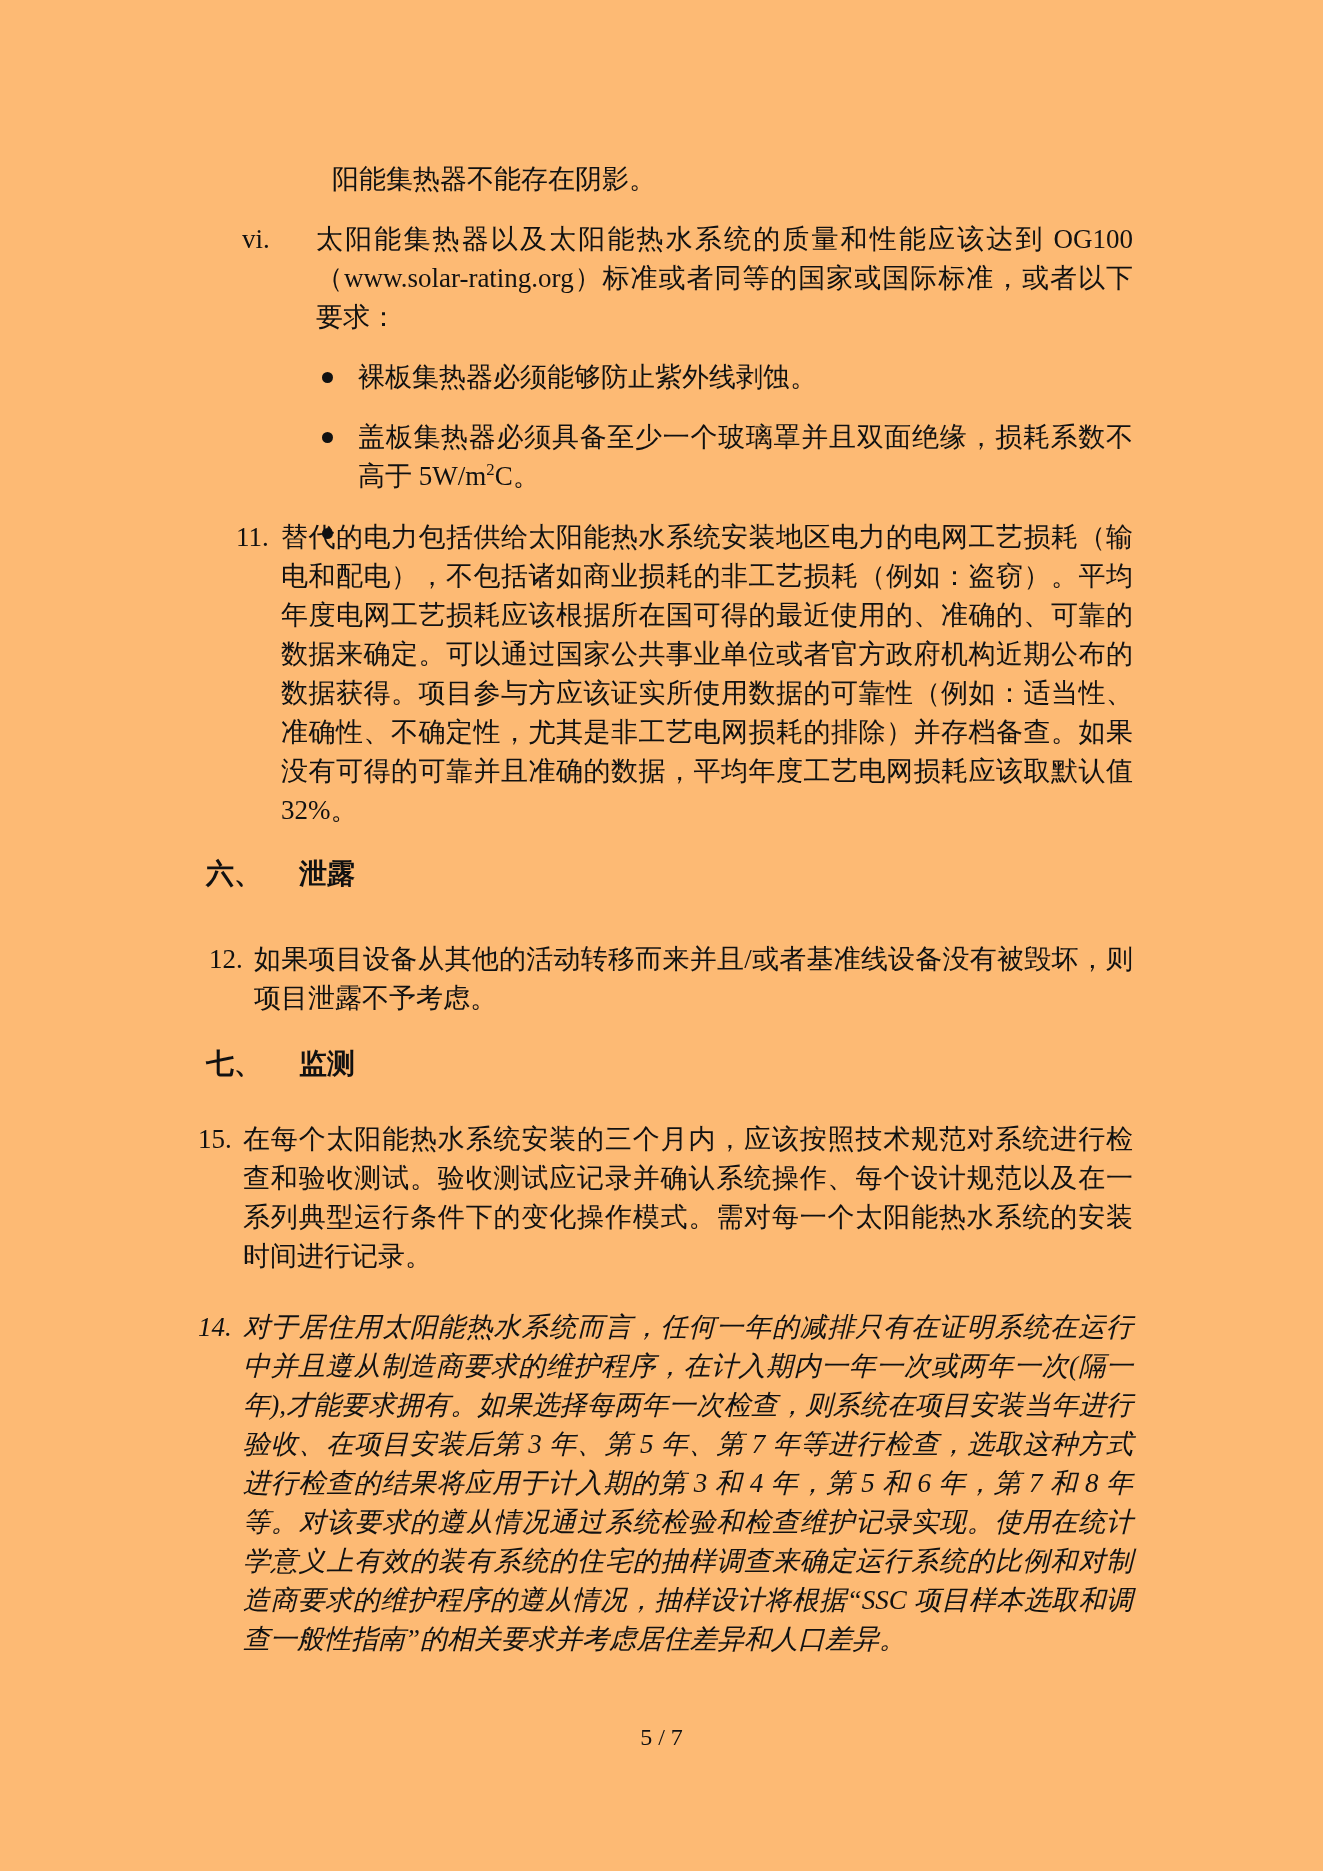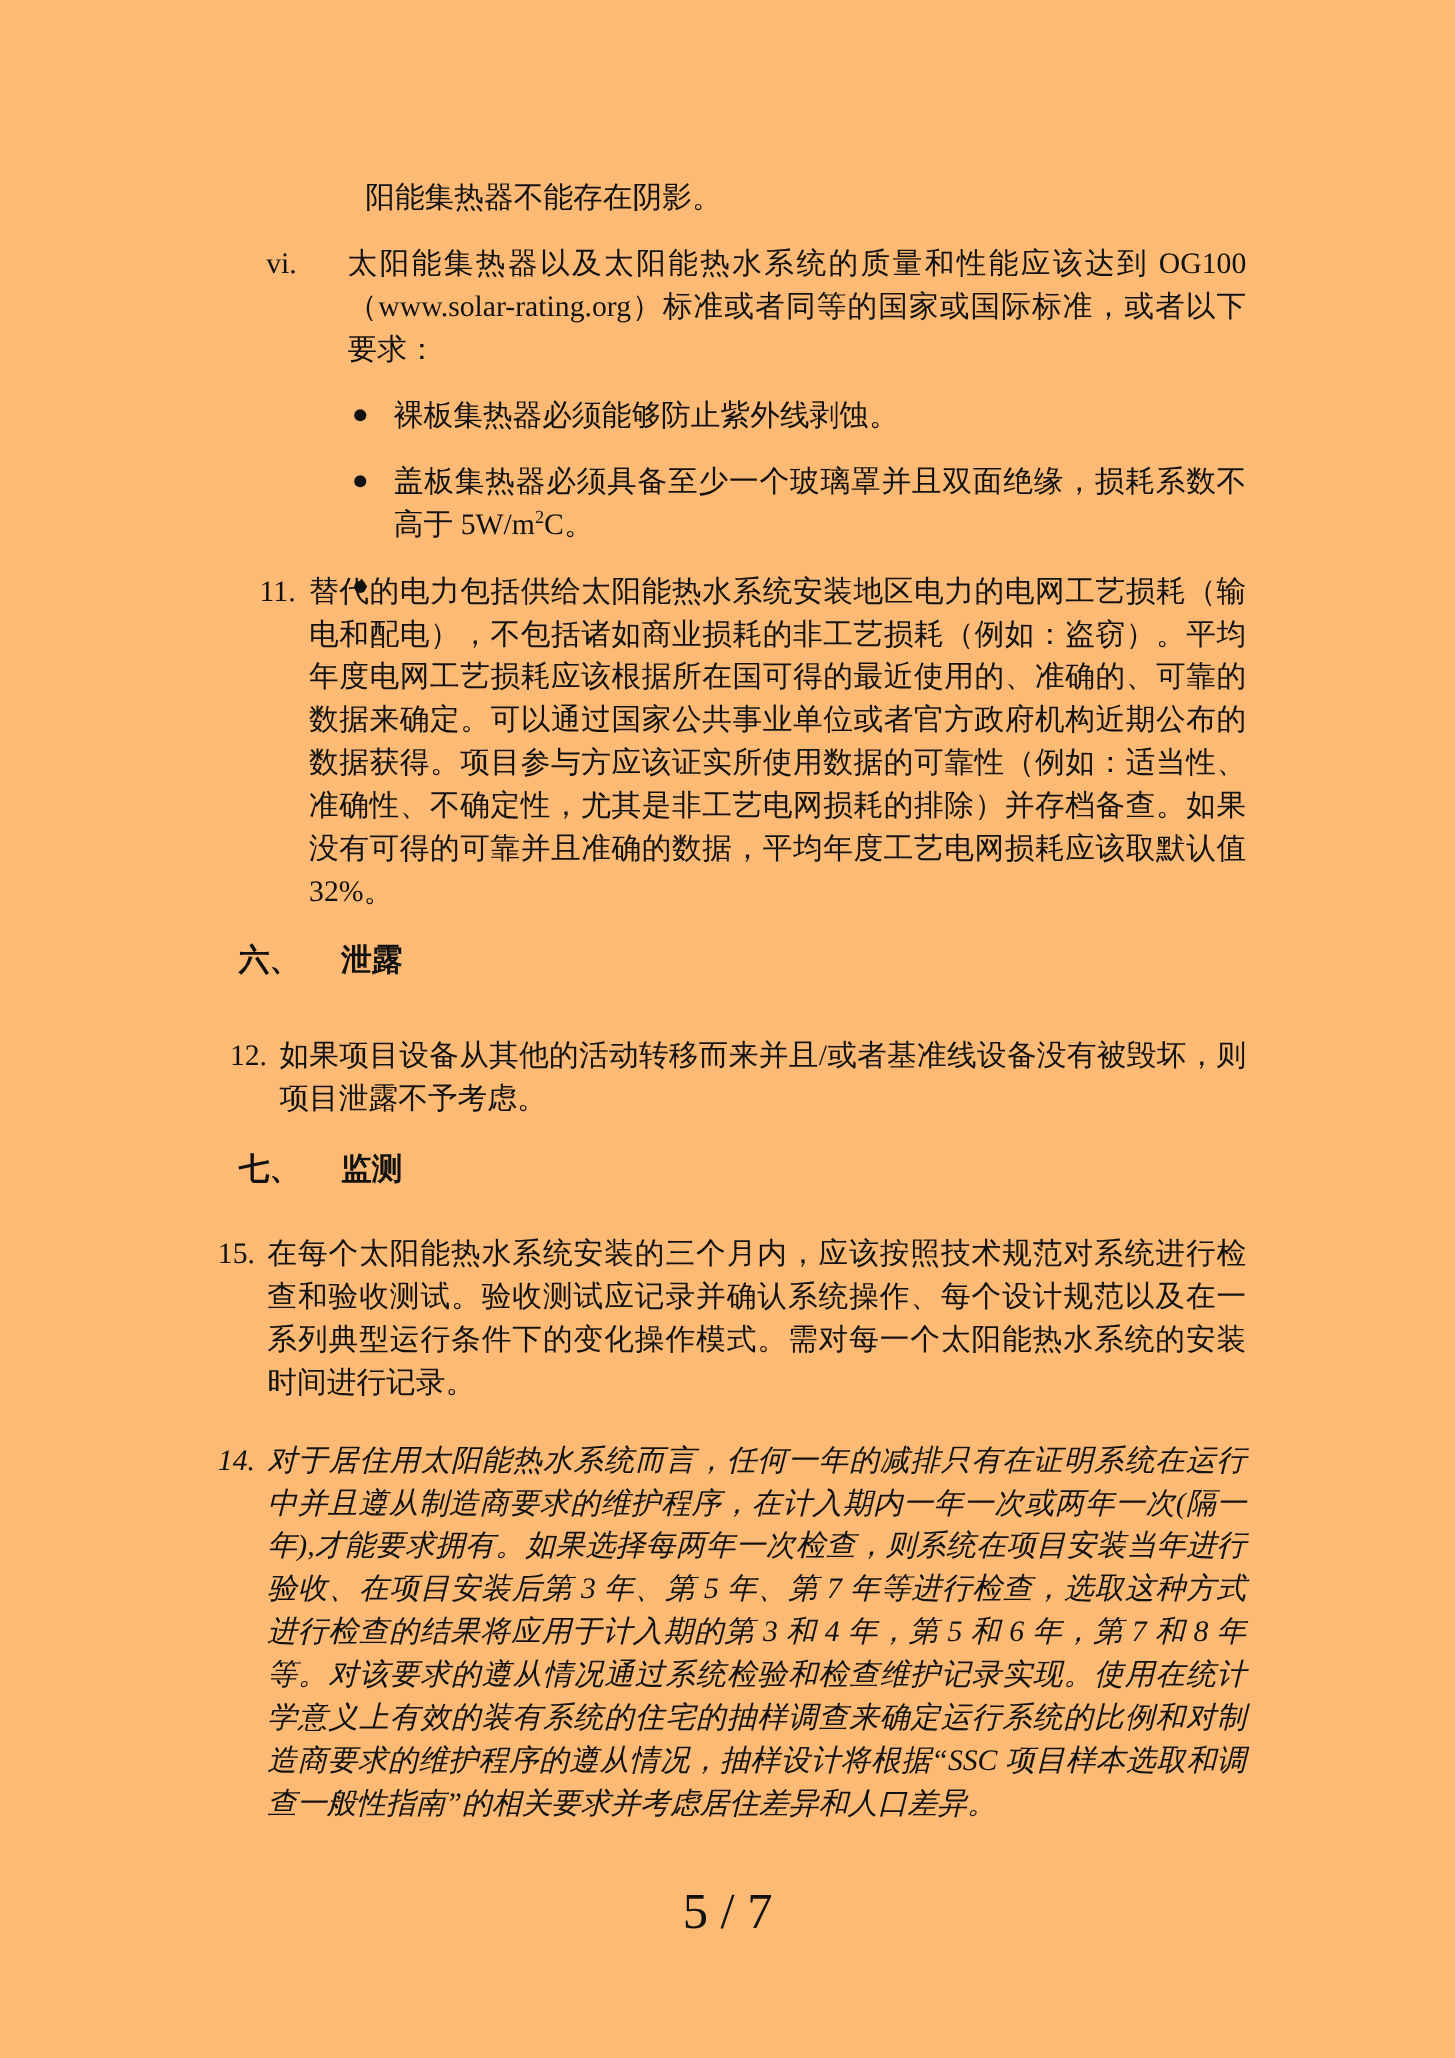--- a/index.html
+++ b/index.html
@@ -66,21 +66,21 @@
     position: absolute;
     left: 0;
     top: 0;
   }
   #item-11 { margin-top: 22px; margin-left: 38px; }
   #item-12 { margin-top: 45px; margin-left: 11px; }
   #item-13 { margin-top: 35px; }
   #item-14 { margin-top: 32px; font-style: italic; }
   
   .section-heading {
-    margin: 23px 0 0 19px;
+    margin: 23px 0 0 8px;
     font-size: 28px;
     font-weight: bold;
     line-height: 42px;
     text-align: left;
   }
   #heading-7 { margin-top: 25px; }
   .section-heading .h-marker {
     display: inline-block;
     width: 93px;
   }
@@ -88,21 +88,21 @@
     font-size: 0.62em;
     line-height: 0;
     vertical-align: super;
   }
   .footer {
     position: absolute;
     top: 1718px;
     left: 0;
     width: 100%;
     text-align: center;
-    font-size: 46px;
+    font-size: 24px;
     line-height: 39px;
   }
 </style>
 </head>
 <body>
 
 <div class="page">
   <div class="content">
 
     <p class="para-continuation">阳能集热器不能存在阴影。</p>

